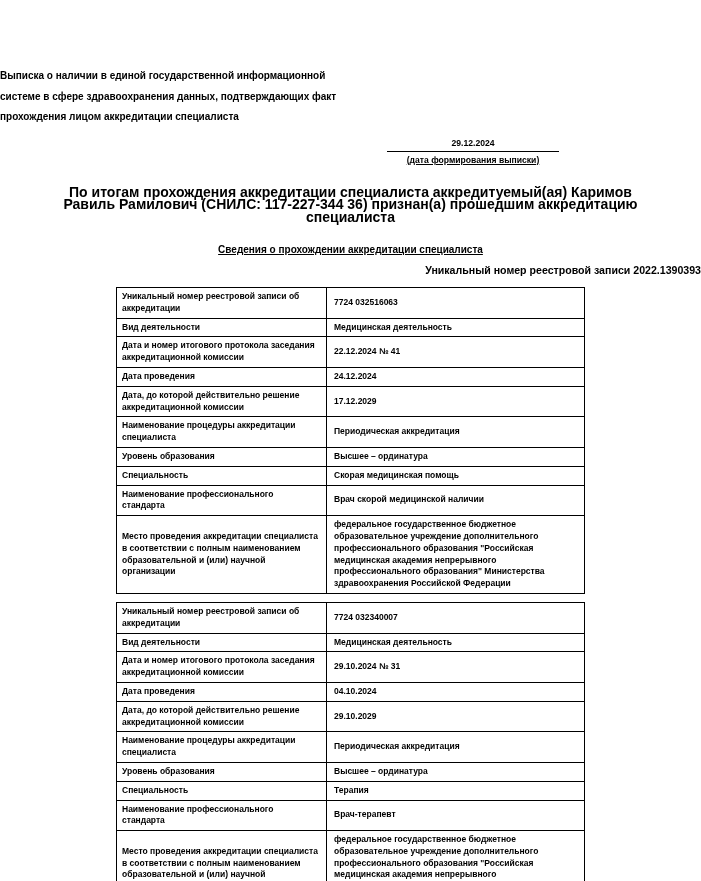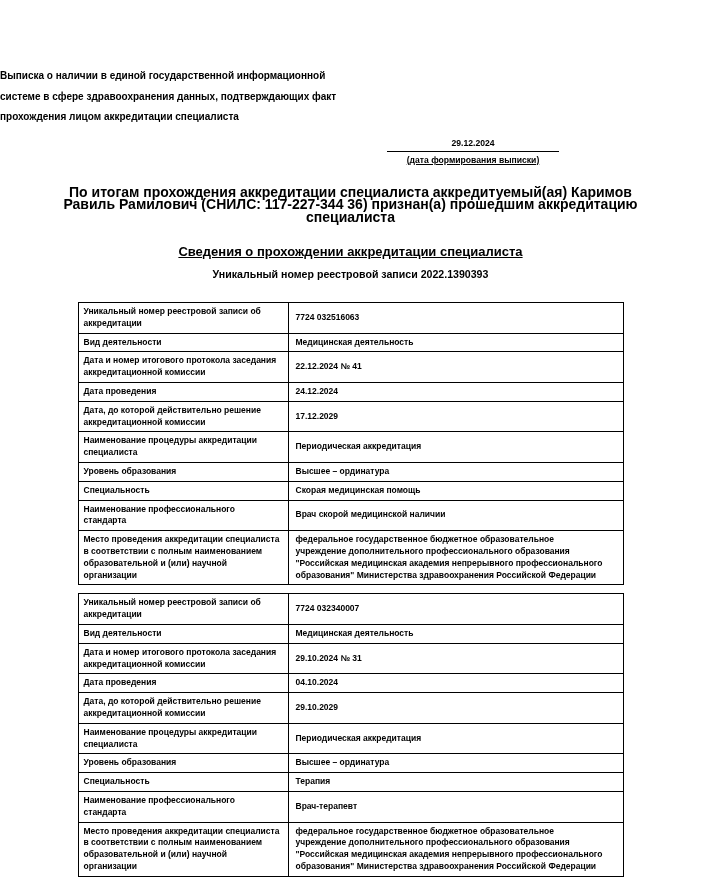--- a/index.html
+++ b/index.html
@@ -47,31 +47,31 @@
   .intro {
     margin: 20px auto 18px;
     max-width: 575px;
     text-align: center;
     font-size: 14px;
     line-height: 12.5px;
   }
   .section-heading {
     margin: 21px 16px 0;
     text-align: center;
-    font-size: 13px;
+    font-size: 10px;
     text-decoration: underline;
   }
   .registry-heading {
     margin: 9px 0 0;
-    text-align: center;
+    text-align: right;
     font-size: 10.6px;
   }
   table.acc {
-    width: 546px;
-    margin: 22px auto 0;
+    width: 469px;
+    margin: 11px auto 0;
     border-collapse: collapse;
     table-layout: auto;
   }
   table.acc.second {
     margin-top: 8px;
   }
   table.acc td {
     border: 1.5px solid #000;
     font-size: 8.5px;
     line-height: 11.8px;

